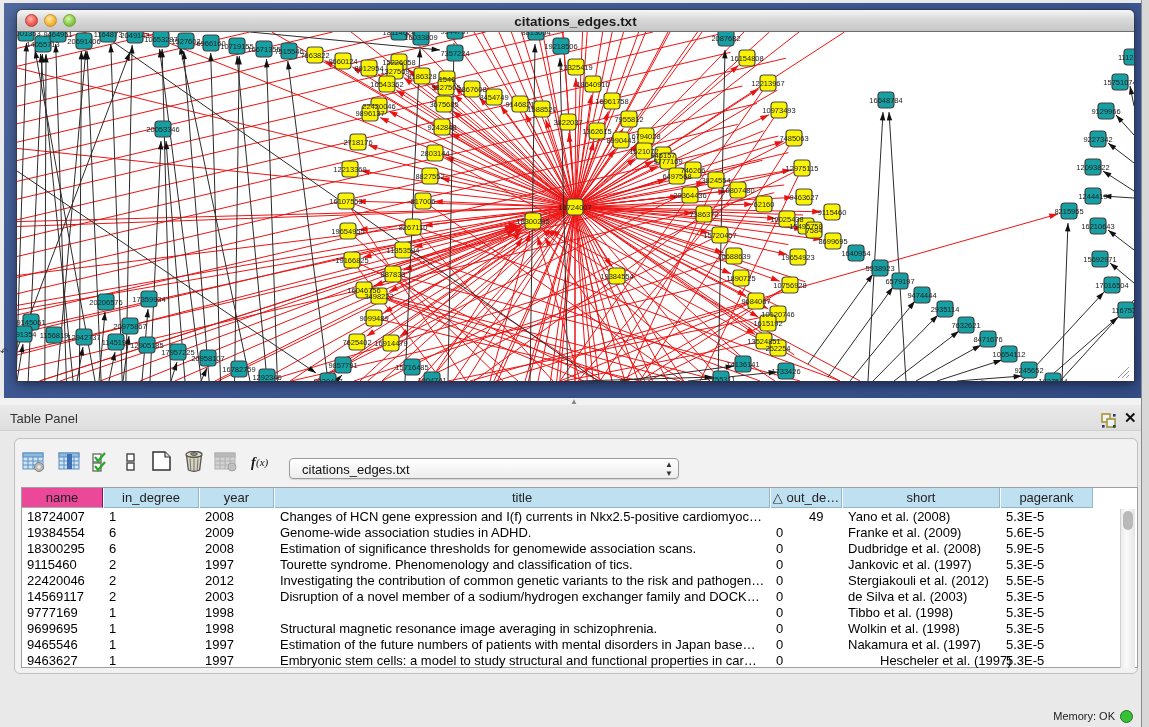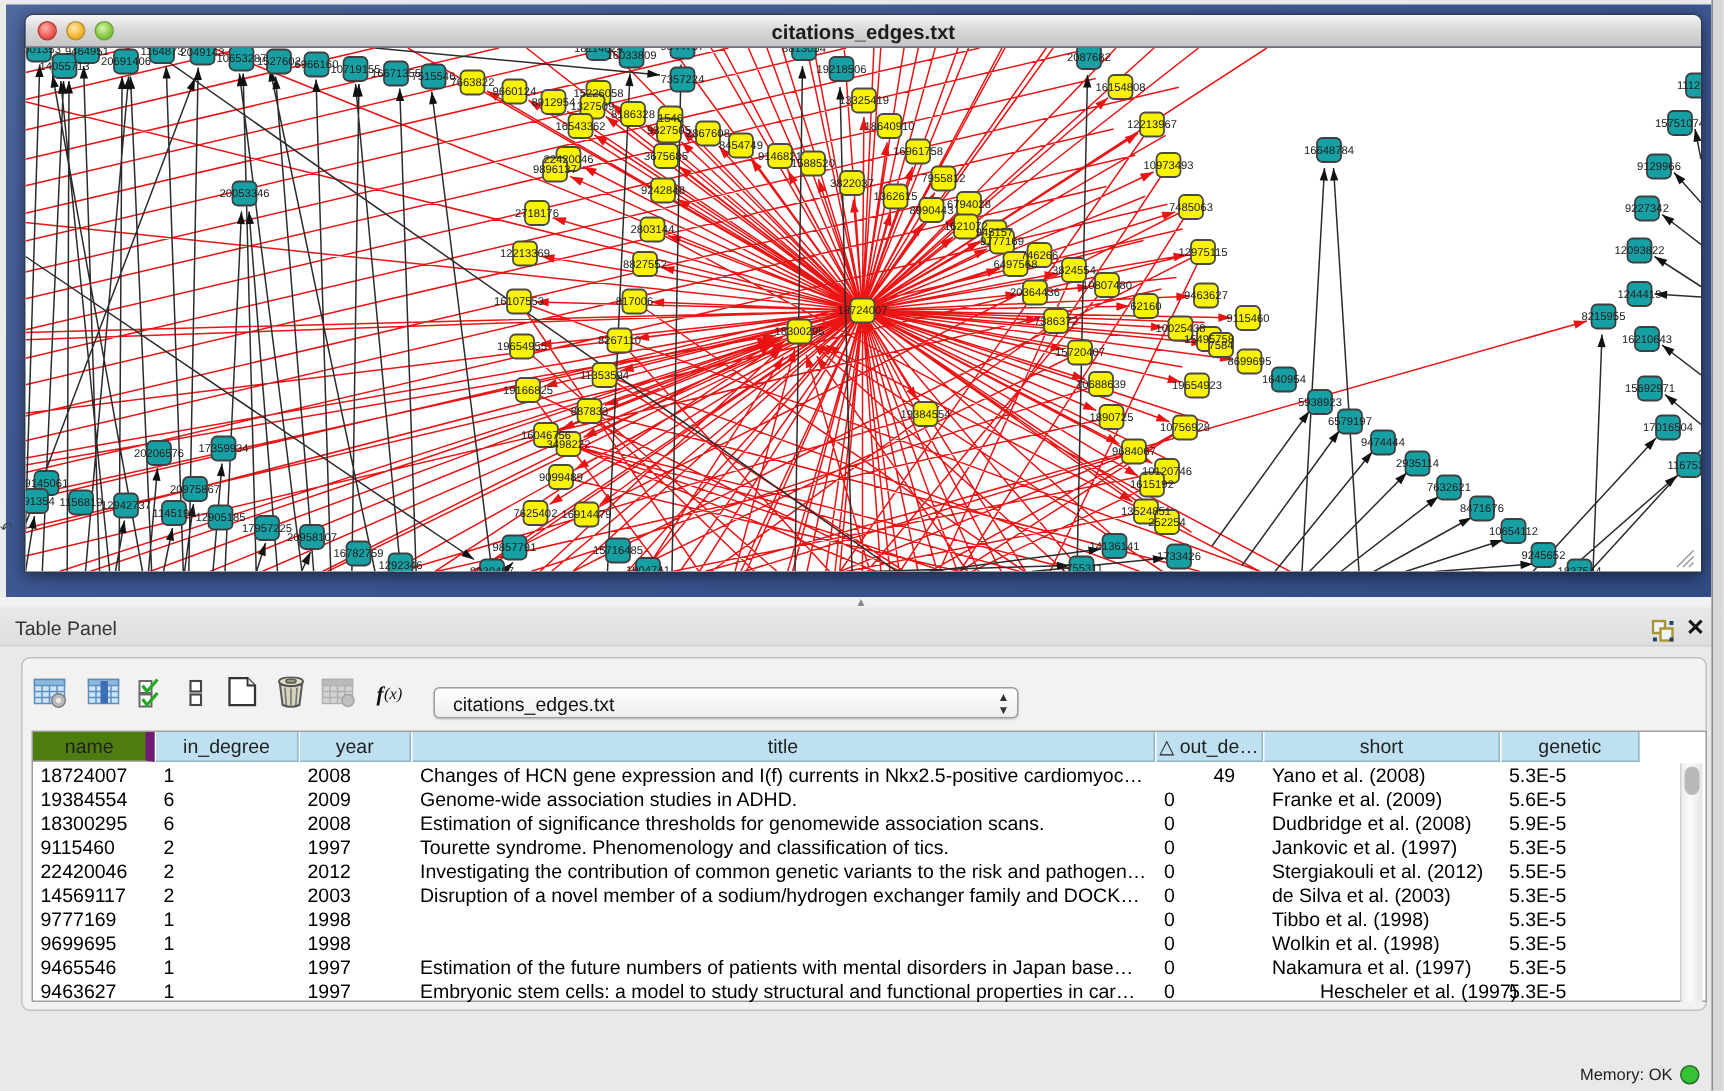--- a/index.html
+++ b/index.html
@@ -26,21 +26,21 @@
 #combo { position:absolute; left:274px; top:19px; width:390px; height:21px;
   border:1px solid #9c9c9c; border-radius:4px; background:linear-gradient(#fff,#ededed);
   font-size:13px; color:#111; box-shadow:0 1px 1px rgba(0,0,0,0.12); }
 #combo .lbl { position:absolute; left:12px; top:3px; }
 #combo .arr { position:absolute; right:5px; top:1px; font-size:8px; color:#333; line-height:9px; }
 #tbl { position:absolute; left:6px; top:48px; width:1117px; height:181px;
   background:#fff; border:1px solid #9e9e9e; }
 .hc { position:absolute; top:0; height:20px; background:#bfe0f1;
   border-right:1px solid #8fb6c9; border-bottom:1px solid #8fb6c9;
   font-size:13px; color:#222; text-align:center; line-height:20px; }
-.hc.gray { background:#4d7c0f; border-right:6px solid #701a75; border-bottom:1px solid #adadad; }
+.hc.gray { background:#ec4899; border-right:1px solid #701a75; border-bottom:1px solid #adadad; }
 #thead { position:absolute; left:0; top:0; width:100%; height:20px; }
 #tbody { position:absolute; left:0; top:21px; width:100%; height:160px; overflow:hidden; }
 .trow { position:absolute; left:0; height:16px; width:100%; }
 .cell { position:absolute; top:0; height:16px; font-size:13px; color:#000;
   padding-left:5px; white-space:nowrap; overflow:hidden; line-height:15px; }
 #vscroll { position:absolute; left:1105px; top:70px; width:15px; height:159px;
   background:linear-gradient(90deg,#ececec,#fafafa 40%,#e6e6e6); border-left:1px solid #d0d0d0; }
 #vthumb { position:absolute; left:2px; top:2px; width:10px; height:19px;
   background:#b9b9b9; border-radius:6px; }
 #tabs { position:absolute; left:431px; top:242px; height:21px; display:flex;
@@ -575,21 +575,21 @@
         <span class="arr">▲<br>▼</span>
       </div>
     <div id="tbl">
       <div id="thead">
           <div class="hc gray" style="left:0px;width:81px">name</div>
           <div class="hc" style="left:82px;width:95px">in_degree</div>
           <div class="hc" style="left:178px;width:74px">year</div>
           <div class="hc" style="left:253px;width:495px">title</div>
           <div class="hc" style="left:749px;width:71px">△ out_de…</div>
           <div class="hc" style="left:821px;width:157px">short</div>
-          <div class="hc" style="left:979px;width:92px">genetic</div>
+          <div class="hc" style="left:979px;width:92px">pagerank</div>
         </div>
       <div id="tbody">
           <div class="trow" style="top:0px">
             <div class="cell" style="left:0px;width:82px">18724007</div>
             <div class="cell" style="left:82px;width:96px">1</div>
             <div class="cell" style="left:178px;width:75px">2008</div>
             <div class="cell" style="left:253px;width:496px">Changes of HCN gene expression and I(f) currents in Nkx2.5-positive cardiomyoc…</div>
             <div class="cell" style="left:782px;width:72px">49</div>
             <div class="cell" style="left:821px;width:158px">Yano et al. (2008)</div>
             <div class="cell" style="left:979px;width:93px">5.3E-5</div>
@@ -644,20 +644,21 @@
             <div class="cell" style="left:82px;width:96px">1</div>
             <div class="cell" style="left:178px;width:75px">1998</div>
             <div class="cell" style="left:749px;width:72px">0</div>
             <div class="cell" style="left:821px;width:158px">Tibbo et al. (1998)</div>
             <div class="cell" style="left:979px;width:93px">5.3E-5</div>
           </div>
           <div class="trow" style="top:112px">
             <div class="cell" style="left:0px;width:82px">9699695</div>
             <div class="cell" style="left:82px;width:96px">1</div>
             <div class="cell" style="left:178px;width:75px">1998</div>
+            <div class="cell" style="left:253px;width:496px">Structural magnetic resonance image averaging in schizophrenia.</div>
             <div class="cell" style="left:749px;width:72px">0</div>
             <div class="cell" style="left:821px;width:158px">Wolkin et al. (1998)</div>
             <div class="cell" style="left:979px;width:93px">5.3E-5</div>
           </div>
           <div class="trow" style="top:128px">
             <div class="cell" style="left:0px;width:82px">9465546</div>
             <div class="cell" style="left:82px;width:96px">1</div>
             <div class="cell" style="left:178px;width:75px">1997</div>
             <div class="cell" style="left:253px;width:496px">Estimation of the future numbers of patients with mental disorders in Japan base…</div>
             <div class="cell" style="left:749px;width:72px">0</div>

